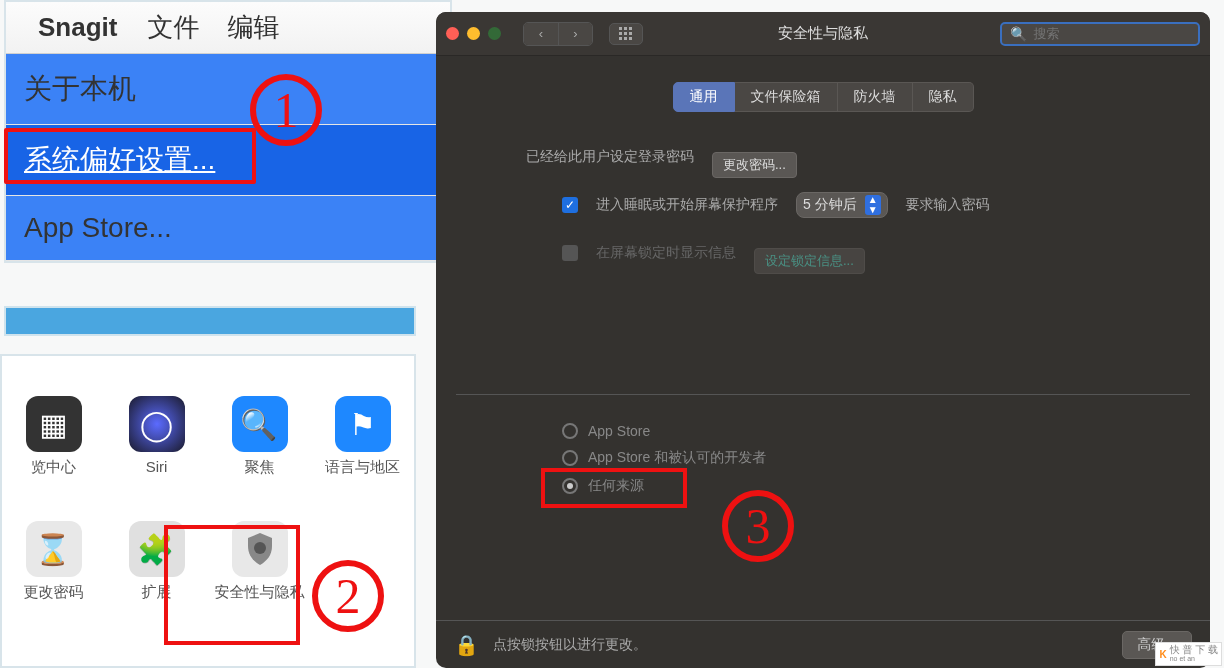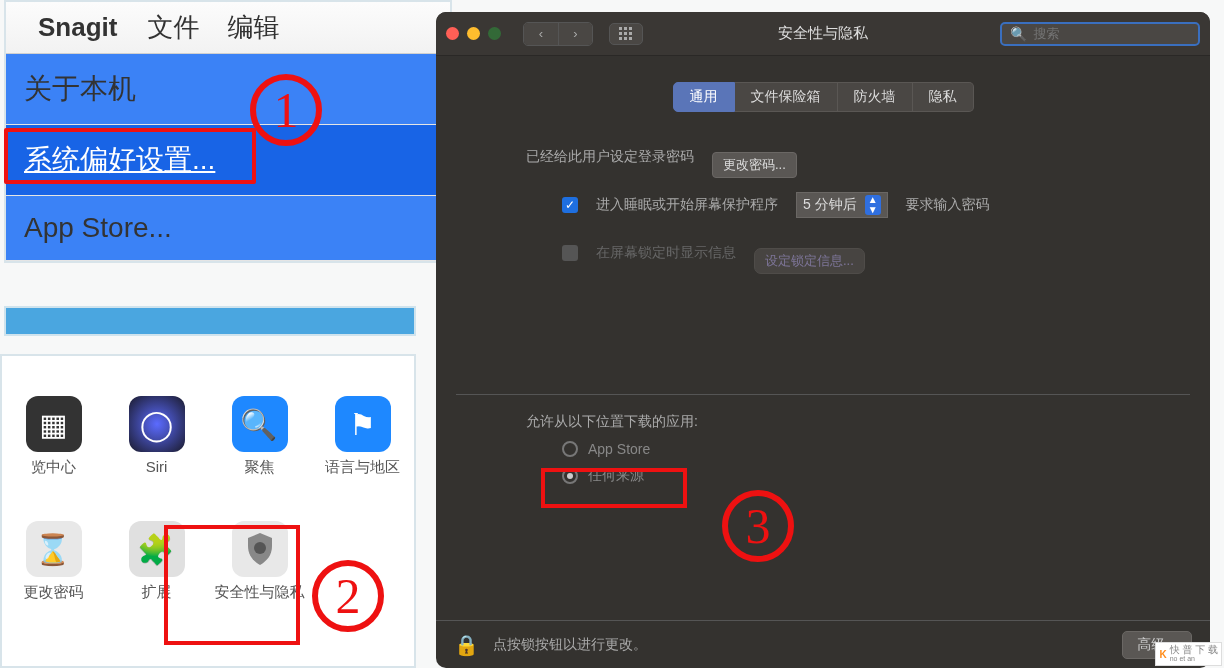--- a/index.html
+++ b/index.html
@@ -197,29 +197,29 @@
   .tab.active { background: #5a75b8; color:#fff; border-color:#5a75b8; }
 
   .content { padding: 24px 60px 0 90px; }
   .line { display:flex; align-items:center; gap: 18px; margin-bottom: 14px; color:#aaa; }
   .indent { margin-left: 36px; }
   .small-btn {
     background: #5a5754; border:1px solid #6a6764;
     border-radius: 4px; padding: 3px 10px;
     color:#ddd; font-size: 13px; margin-top: 16px;
   }
-  .small-btn.disabled { opacity: .5; color:#c4b5fd;border-radius:7px; }
+  .small-btn.disabled { opacity: .5; color:#5eead4; }
   .checkbox {
     width:16px; height:16px; border-radius:3px;
     background:#1e6fe0; display:inline-flex; align-items:center; justify-content:center;
     color:#fff; font-size:12px;
   }
   .checkbox.off { background:#555; color:transparent; }
   .select {
-    background:#5a5754; border:1px solid #6a6764; border-radius:0;
+    background:#5a5754; border:1px solid #6a6764; border-radius:8px;
     padding: 2px 6px; display:inline-flex; align-items:center; gap:8px;
     color:#ddd;
   }
   .select .arrows {
     background:#2f6fe0; border-radius:3px; padding:0 3px;
     font-size:10px; line-height:10px; color:#fff;
     display:flex; flex-direction:column;
   }
 
   .divider { height:1px; background:#555; margin: 120px 20px 0 20px; }
@@ -391,24 +391,27 @@
     <div class="line indent" style="color:#666">
       <span class="checkbox off">✓</span>
       <span>在屏幕锁定时显示信息</span>
       <span class="small-btn disabled">设定锁定信息...</span>
     </div>
   </div>
 
   <div class="divider"></div>
 
   <div class="allow-block">
-    <div>允许从以下位置下载的应用:</div>
     <div class="radio-row">
       <span class="radio"></span>
       <span>App Store</span>
+    </div>
+    <div class="radio-row">
+      <span class="radio"></span>
+      <span>App Store 和被认可的开发者</span>
     </div>
     <div class="radio-row">
       <span class="radio on"></span>
       <span>任何来源</span>
     </div>
   </div>
 
   <div class="footer">
     <span class="lock-ico">🔒</span>
     <span>点按锁按钮以进行更改。</span>

